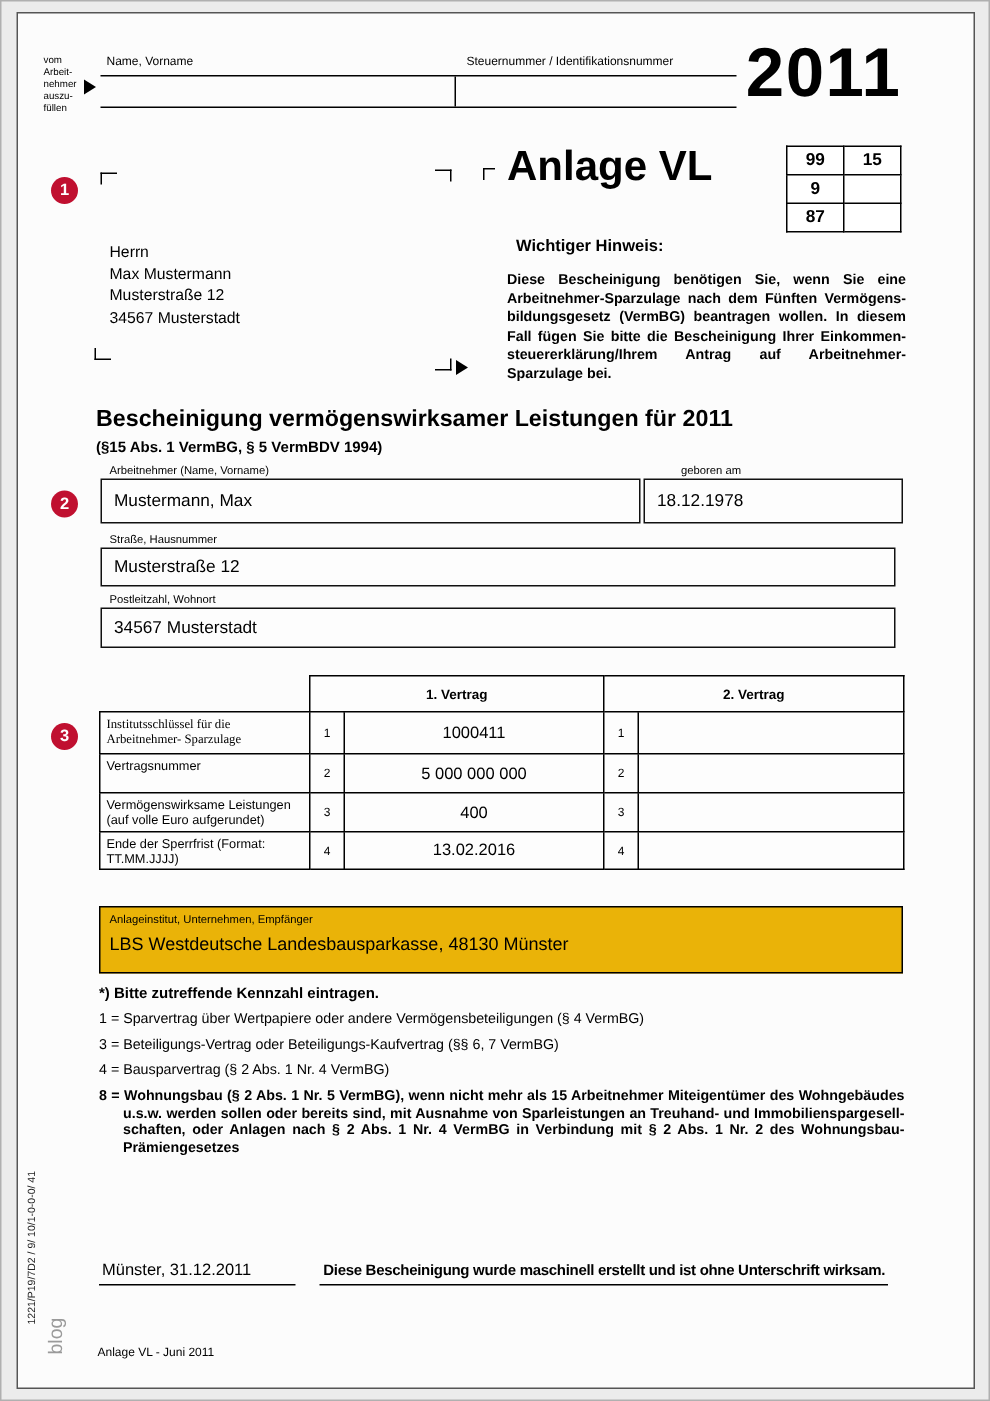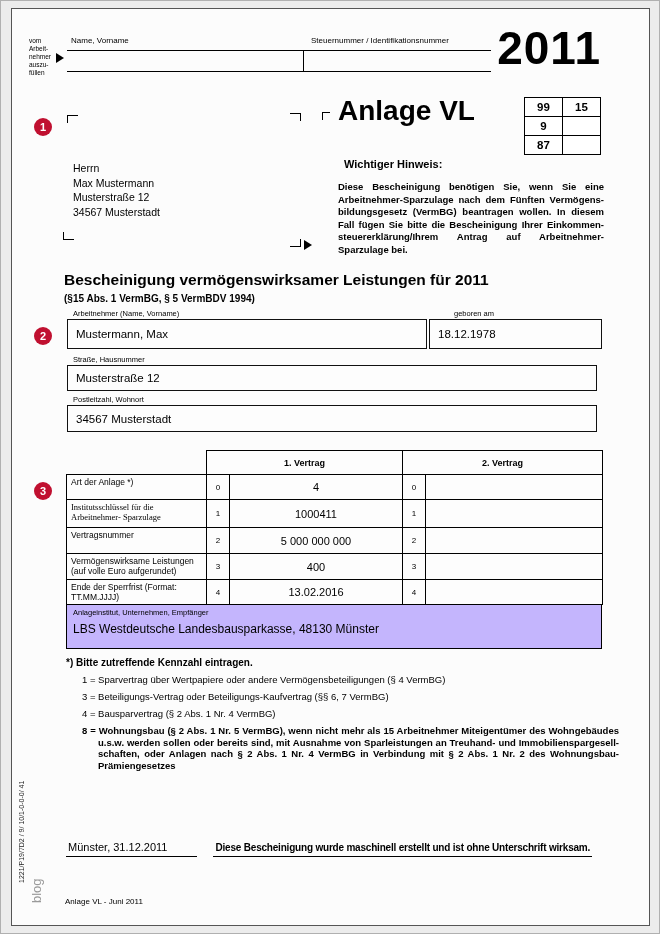--- a/index.html
+++ b/index.html
@@ -61,26 +61,26 @@
   
   #vltable { left:65px; top:449px; border-collapse:collapse; table-layout:fixed; width:536px; }
   #vltable td { border:1px solid #000; background:#fdfdfd; vertical-align:middle; }
   #vltable td.th-empty { border:none; background:transparent; }
   #vltable .th { font-size:9px; font-weight:bold; text-align:center; height:24px; }
   #vltable .c-label { font-size:8.5px; line-height:10px; padding:2px 4px; vertical-align:top; }
   #vltable .c-num { font-size:8px; text-align:center; }
   #vltable .c-val { font-size:11px; text-align:center; }
   .rh25 { height:25px; } .rh28 { height:28px;font-family:Liberation Serif, serif; } .rh26 { height:26px; }
 
-  #institute { left:65px; top:603px; width:536px; height:45px; border:1px solid #000; background:#c4b5fd; }
+  #institute { left:65px; top:603px; width:536px; height:45px; border:1px solid #000; background:#eab308; }
   #institute .ilabel { font-size:7.5px; padding:3px 0 0 6px; }
   #institute .ivalue { font-size:12px; padding:5px 0 0 6px; }
 
   #fn-title { left:65px; top:656px; font-size:10px; font-weight:bold; }
-  #fn-list  { left:65px; top:673px; width:537px;margin-left:16px; }
+  #fn-list  { left:65px; top:673px; width:537px; }
   .fn { font-size:9.5px; line-height:11.5px; margin-bottom:5.5px; padding-left:16px; text-indent:-16px; }
   .fn-bold { font-weight:bold; text-align:justify; }
 
   #bottom-line { left:65px; top:840px; width:537px; display:flex; align-items:flex-end; }
   #place-date { font-size:11px; border-bottom:1px solid #000; padding:0 30px 3px 2px; white-space:nowrap; }
   #statement  { font-size:10px; font-weight:bold; letter-spacing:-0.2px; border-bottom:1px solid #000;
                 padding:0 2px 3px 2px; margin-left:16px; white-space:nowrap; }
 
   #footer-note { left:64px; top:896px; font-size:8px; }
 
@@ -168,27 +168,20 @@
         <col style="width:23px">
         <col style="width:177px">
       </colgroup>
     <tbody>
         <tr>
       <td class="th-empty"></td>
       <td class="th" colspan="2">1. Vertrag</td>
       <td class="th" colspan="2">2. Vertrag</td>
     </tr>
     <tr>
-      <td class="c-label rh25">Art der Anlage *)</td>
-      <td class="c-num">0</td>
-      <td class="c-val">4</td>
-      <td class="c-num">0</td>
-      <td class="c-val"></td>
-    </tr>
-    <tr>
       <td class="c-label rh28">Institutsschlüssel für die Arbeitnehmer- Sparzulage</td>
       <td class="c-num">1</td>
       <td class="c-val">1000411</td>
       <td class="c-num">1</td>
       <td class="c-val"></td>
     </tr>
     <tr>
       <td class="c-label rh26">Vertragsnummer</td>
       <td class="c-num">2</td>
       <td class="c-val">5 000 000 000</td>

